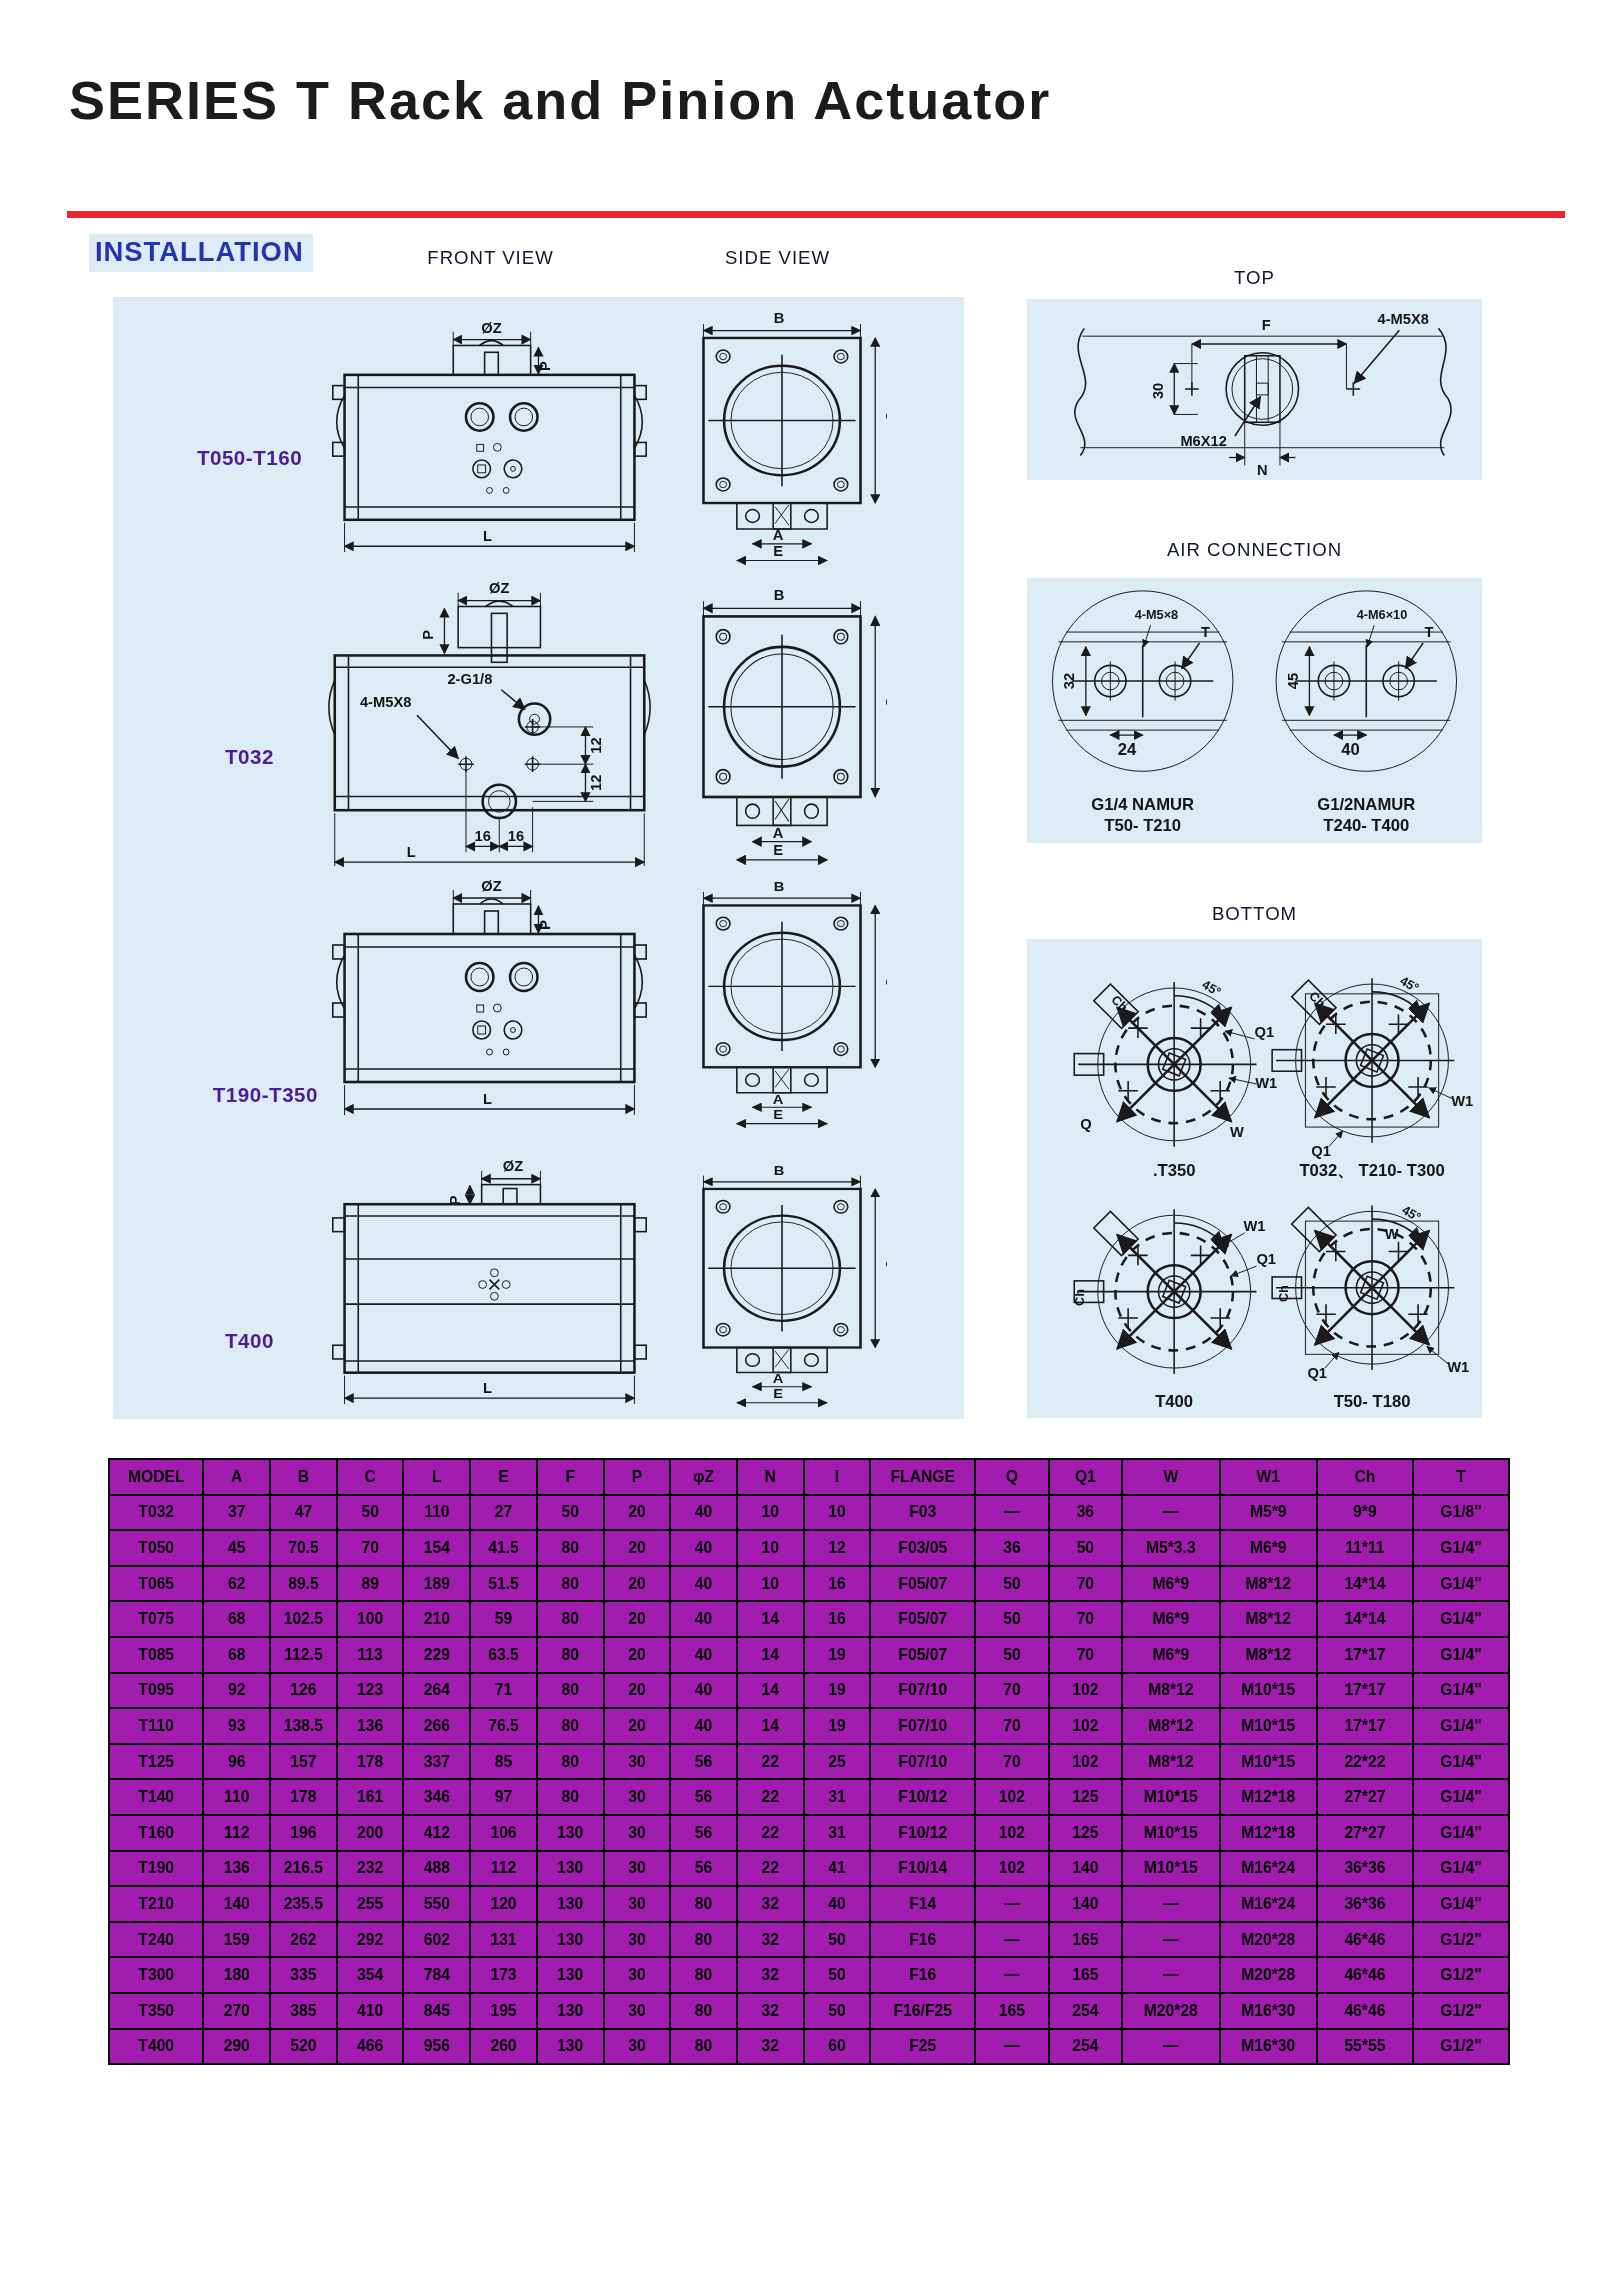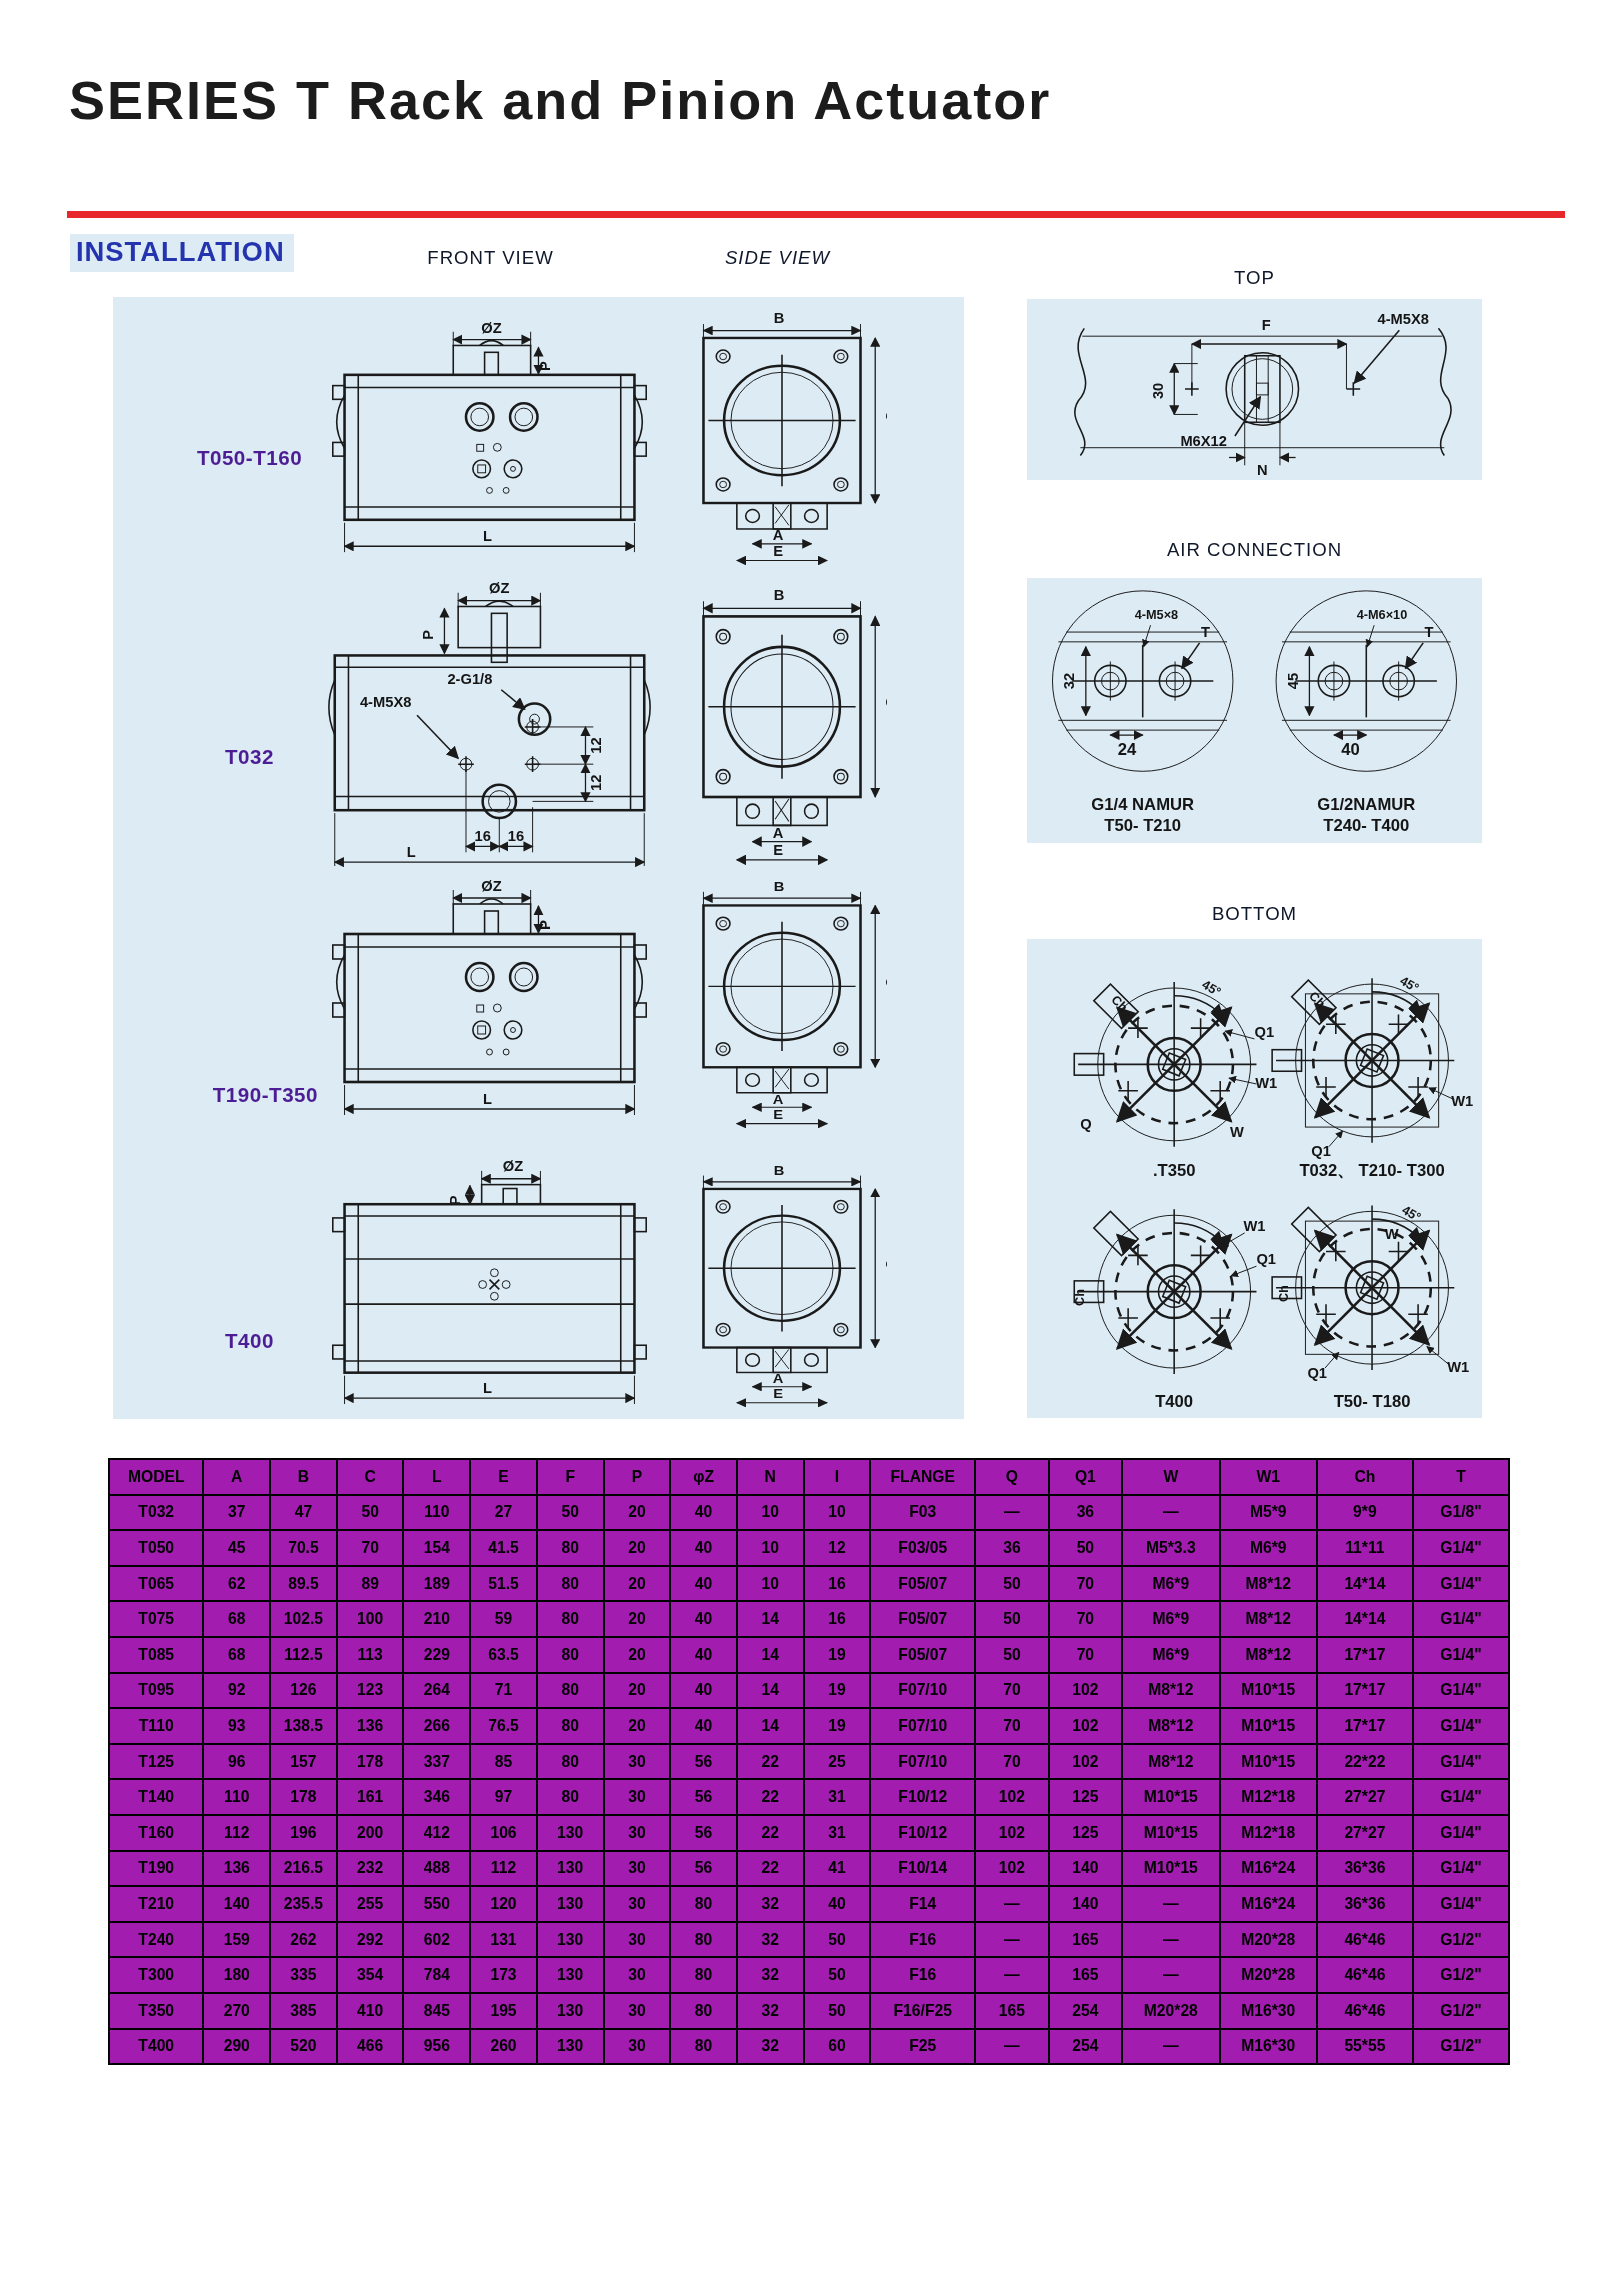--- a/index.html
+++ b/index.html
@@ -14,21 +14,21 @@
     position:relative;width:1621px;height:2293px;background:#ffffff;
     margin:0 auto;overflow:hidden;color:var(--ink);
   }
   .abs{position:absolute;}
   .page-title{
     left:69px;top:69px;font-size:54px;font-weight:900;letter-spacing:2px;
     color:#1c1c1c;white-space:nowrap;
   }
   .red-rule{left:67px;top:211px;width:1498px;height:6.9px;background:var(--red);}
   .section-heading{
-    left:70px;top:234px;font-size:27.4px;font-weight:800;color:var(--blue);
+    left:89px;top:234px;font-size:27.4px;font-weight:800;color:var(--blue);
     background:var(--panel);padding:2px 9.8px 3.9px 5.9px;letter-spacing:1px;
   }
   .view-label{font-size:18.6px;font-weight:500;color:#0f172a;text-align:center;letter-spacing:1px;}
   .panel{background:var(--panel);}
   .model-label{font-size:20.6px;font-weight:600;color:#4c1d95;text-align:center;letter-spacing:0.5px;}
   svg{overflow:visible;}
   svg text{font-family:"Liberation Sans",sans-serif;font-weight:bold;font-size:15px;fill:#151515;text-anchor:middle;}
   svg text.sm{font-size:13px;}
   svg text.cap{font-size:17px;}
   .ln{fill:none;stroke:var(--ink);stroke-width:1.6;}
@@ -155,21 +155,21 @@
         <use href="#sym-flange" x="-110" y="-110" width="220" height="220"></use>
       </symbol>
     </defs>
   </svg>
 
   <div class="abs page-title">SERIES T Rack and Pinion Actuator</div>
   <div class="abs red-rule"></div>
   <div class="abs section-heading">INSTALLATION</div>
 
   <div class="abs view-label" style="left:412px;top:247px;width:157px;">FRONT VIEW</div>
-  <div class="abs view-label" style="left:699px;top:247px;width:157px;font-style:italic;">SIDE VIEW</div>
+  <div class="abs view-label" style="left:699px;top:247px;width:157px;">SIDE VIEW</div>
   <div class="abs view-label" style="left:1186px;top:267px;width:137px;">TOP</div>
   <div class="abs view-label" style="left:1137px;top:539px;width:235px;">AIR CONNECTION</div>
   <div class="abs view-label" style="left:1186px;top:903px;width:137px;">BOTTOM</div>
 
   <div class="abs panel" style="left:113px;top:297px;width:851px;height:1122px;"></div>
   <div class="abs panel" style="left:1027px;top:299px;width:455px;height:181px;"></div>
   <div class="abs panel" style="left:1027px;top:578px;width:455px;height:265px;"></div>
   <div class="abs panel" style="left:1027px;top:939px;width:455px;height:479px;"></div>
 
   <div class="abs model-label" style="left:181px;top:446px;width:137px;">T050-T160</div>

